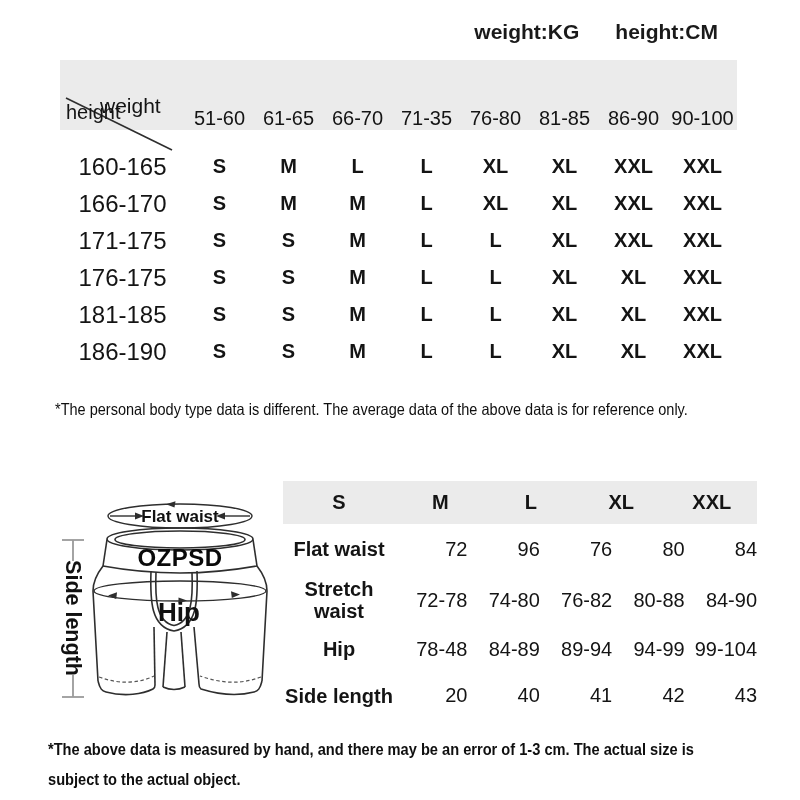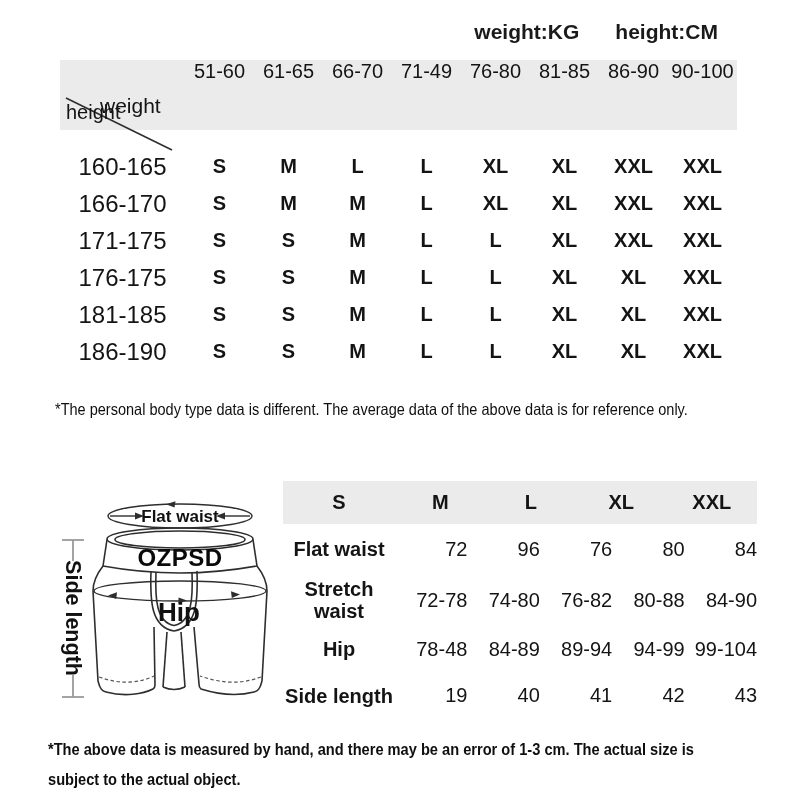--- a/index.html
+++ b/index.html
@@ -10,21 +10,21 @@
   
   .units-row { position:absolute; top:20px; right:62px; display:flex; gap:36px;
     font-size:21px; font-weight:600; color:#1a1a1a; }
   
   .t1 { position:absolute; left:60px; top:60px; width:677px; }
   .t1-header { display:flex; background:#ebebeb; height:70px; }
   .t1-corner { position:relative; width:125px; flex:0 0 125px;margin-top:29px; }
   .t1-corner svg { position:absolute; left:0; top:0; }
   .corner-top { position:absolute; top:5px; left:40px; font-size:21px; font-weight:500; }
   .corner-bottom { position:absolute; bottom:6px; left:6px; font-size:20px; font-weight:500; }
-  .t1-cols { flex:1; display:flex; align-items:flex-start; }
+  .t1-cols { flex:1; display:flex; align-items:flex-end; }
   .t1-cols .hcell { flex:1; text-align:center; font-size:20px; font-weight:500; }
   .t1-body { margin-top:18px; }
   .t1-row { display:flex; height:37px; align-items:center; }
   .t1-row .rlabel { width:125px; flex:0 0 125px; text-align:center; font-size:24px; font-weight:500; }
   .t1-row .cell { flex:1; text-align:center; font-size:20px; font-weight:600; }
   
   .note1 { position:absolute; left:55px; top:400px; font-size:16.5px; font-weight:500;
     white-space:nowrap; transform:scaleX(0.88); transform-origin:0 0; color:#0f0f0f; }
   .note2 { position:absolute; left:48px; top:735px; width:810px; font-size:17px; font-weight:600;
     line-height:1.75; transform:scaleX(0.86); transform-origin:0 0; color:#0f0f0f; }
@@ -55,21 +55,21 @@
         <svg width="125" height="70" viewBox="0 0 125 70">
           <line x1="6" y1="9" x2="112" y2="61" stroke="#2e2e2e" stroke-width="1.6"></line>
         </svg>
         <span class="corner-top">weight</span>
         <span class="corner-bottom">height</span>
       </div>
       <div class="t1-cols" id="t1-cols">
           <div class="hcell">51-60</div>
           <div class="hcell">61-65</div>
           <div class="hcell">66-70</div>
-          <div class="hcell">71-49</div>
+          <div class="hcell">71-35</div>
           <div class="hcell">76-80</div>
           <div class="hcell">81-85</div>
           <div class="hcell">86-90</div>
           <div class="hcell">90-100</div>
         </div>
     </div>
     <div class="t1-body" id="t1-body">
         <div class="t1-row">
           <div class="rlabel">160-165</div>
           <div class="cell">S</div>
@@ -229,21 +229,21 @@
         <div class="t2-row" style="height: 46px;">
           <div class="rlabel">Hip</div>
           <div class="cell">78-48</div>
           <div class="cell">84-89</div>
           <div class="cell">89-94</div>
           <div class="cell">94-99</div>
           <div class="cell">99-104</div>
         </div>
         <div class="t2-row" style="height: 47px;">
           <div class="rlabel">Side length</div>
-          <div class="cell">19</div>
+          <div class="cell">20</div>
           <div class="cell">40</div>
           <div class="cell">41</div>
           <div class="cell">42</div>
           <div class="cell">43</div>
         </div>
       </div>
   </div>
 
   <div class="note2">*The above data is measured by hand, and there may be an error of 1-3 cm. The actual size is subject to the actual object.</div>
 

